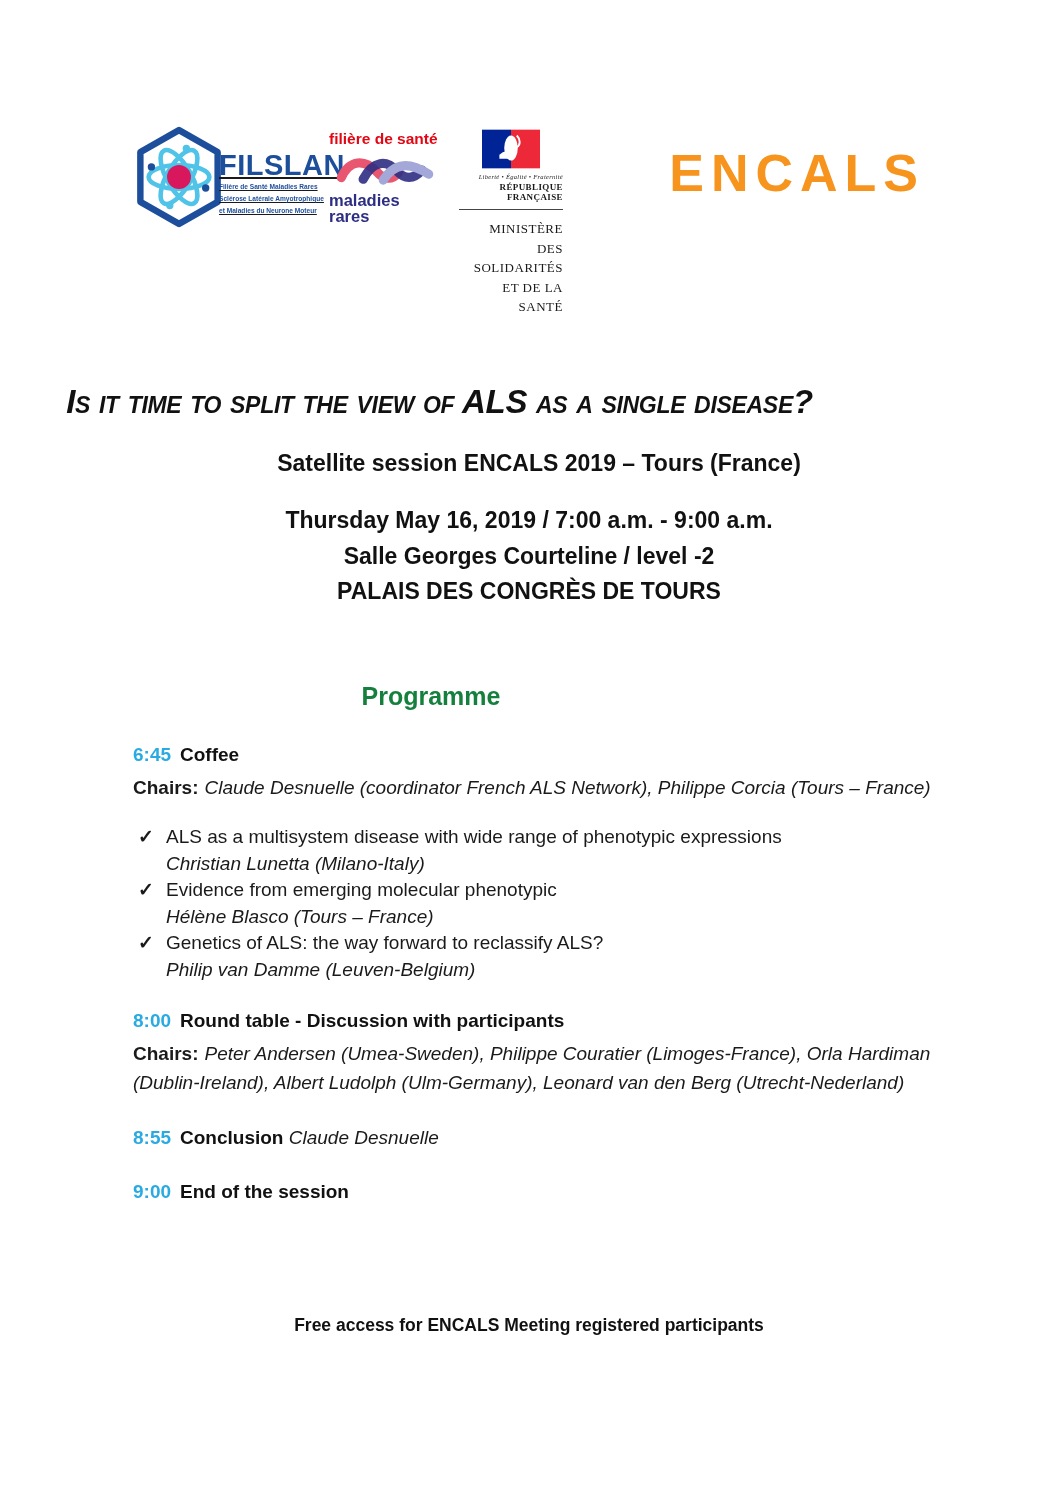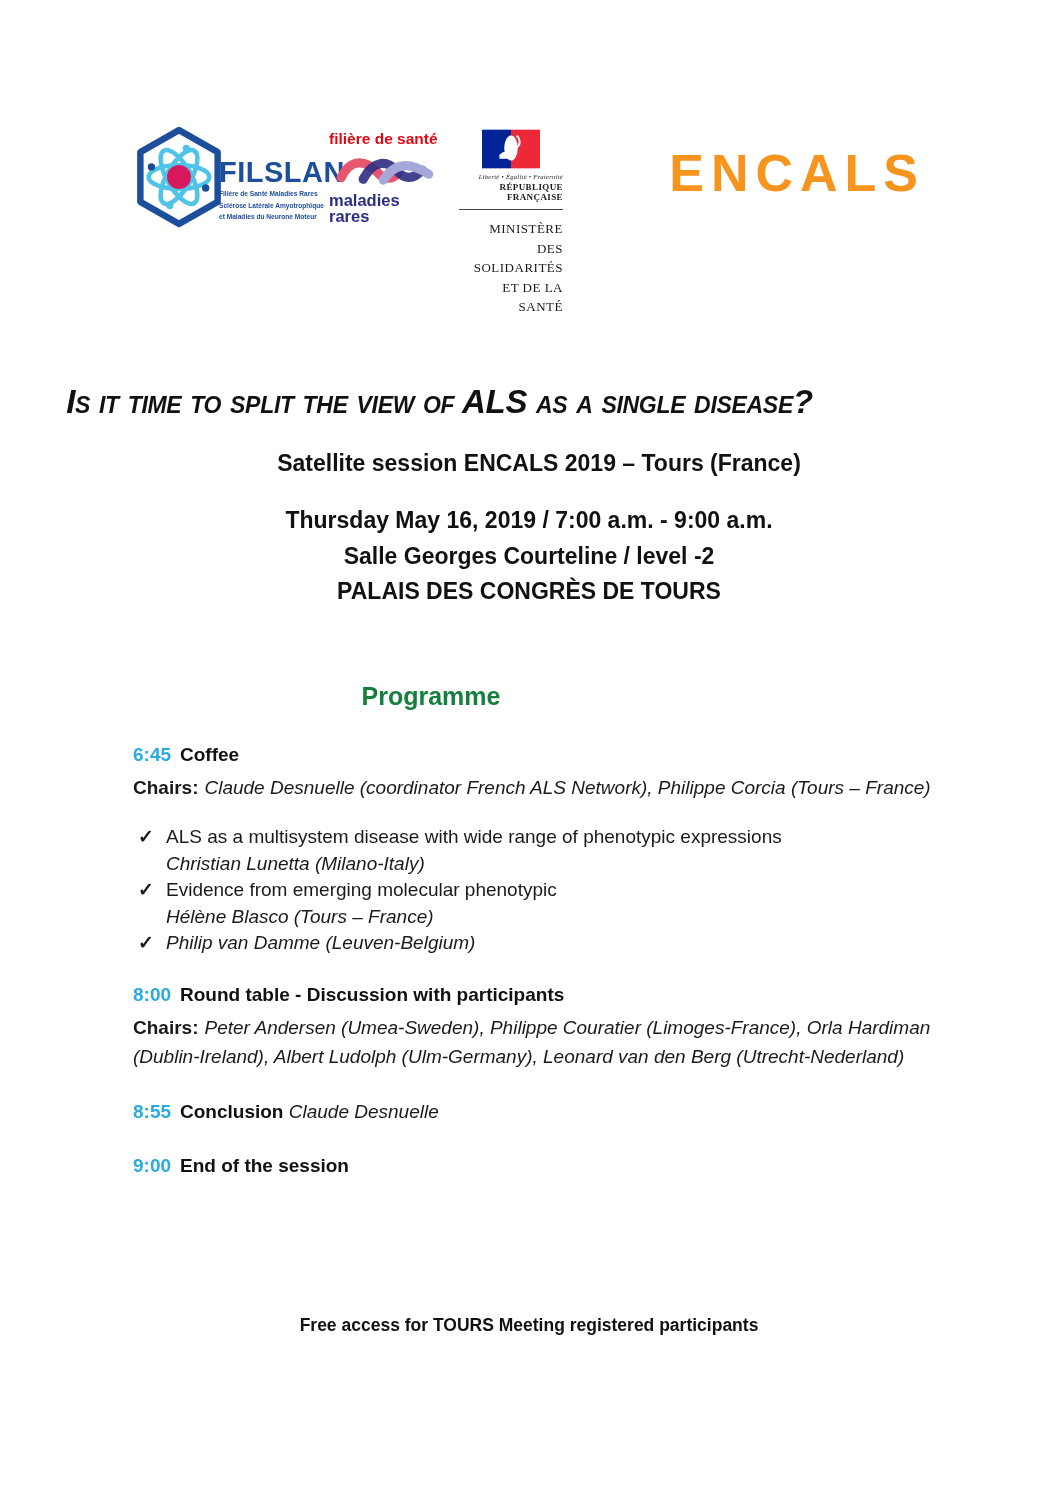--- a/index.html
+++ b/index.html
@@ -15,21 +15,21 @@
   }
 
   
   .logo-row {
     position: absolute;
     top: 125px; left: 133px;
     width: 792px; height: 112px;
     display: flex;
     align-items: flex-start;
   }
-  .logo-filslan { display: flex; align-items: center; width: 182px; }
+  .logo-filslan { display: flex; align-items: flex-start; width: 182px; text-decoration: underline; }
   .filslan-svg { width: 92px; height: 104px; flex: 0 0 auto; }
   .filslan-textcol { margin-left: -6px; padding-top: 26px; }
   .filslan-name { font-size: 29px; font-weight: bold; color: #1d4e9b; letter-spacing: 0.5px; line-height: 1; }
   .filslan-tagline { font-size: 6.6px; color: #1d4e9b; font-weight: bold; line-height: 1.35; margin-top: 3px; }
 
   .logo-filiere { margin-left: 14px; width: 112px; text-align: left; padding-top: 6px; }
   .filiere-top { color: #e30613; font-size: 15.5px; font-weight: bold; line-height: 1; }
   .filiere-wave { width: 104px; height: 42px; margin: 2px auto 0 auto; display: block; }
   .filiere-bottom { color: #2d2e83; font-size: 16.5px; font-weight: bold; line-height: 1; margin-top: 1px; }
 
@@ -201,20 +201,21 @@
       <div class="bullet">
         <span class="check">✓</span>
         <span class="bullet-body">
           <div class="topic">Evidence from emerging molecular phenotypic</div>
           <div class="speaker-line">Hélène Blasco (Tours – France)</div>
         </span>
       </div>
       <div class="bullet">
         <span class="check">✓</span>
         <span class="bullet-body">
+          <div class="topic">Genetics of ALS: the way forward to reclassify ALS?</div>
           <div class="speaker-line">Philip van Damme (Leuven-Belgium)</div>
         </span>
       </div>
     </div>
 
     <div class="sched-line gap-xl">
       <span class="time">8:00</span><span class="item-title">Round table - Discussion with participants</span>
     </div>
     <div class="chairs-line">
       <span class="chairs-label">Chairs:</span><span class="chairs-names">Peter Andersen (Umea-Sweden), Philippe Couratier (Limoges-France), Orla Hardiman (Dublin-Ireland), Albert Ludolph (Ulm-Germany), Leonard van den Berg (Utrecht-Nederland)</span>
@@ -224,15 +225,15 @@
       <span class="time">8:55</span><span class="item-title">Conclusion</span>
       <span class="speaker">Claude Desnuelle</span>
     </div>
 
     <div class="sched-line gap-lg">
       <span class="time">9:00</span><span class="item-title">End of the session</span>
     </div>
 
   </div>
 
-  <div class="footer-note">Free access for TOURS Meeting registered participants</div>
+  <div class="footer-note">Free access for ENCALS Meeting registered participants</div>
 
 </div>
 
 </body></html>

